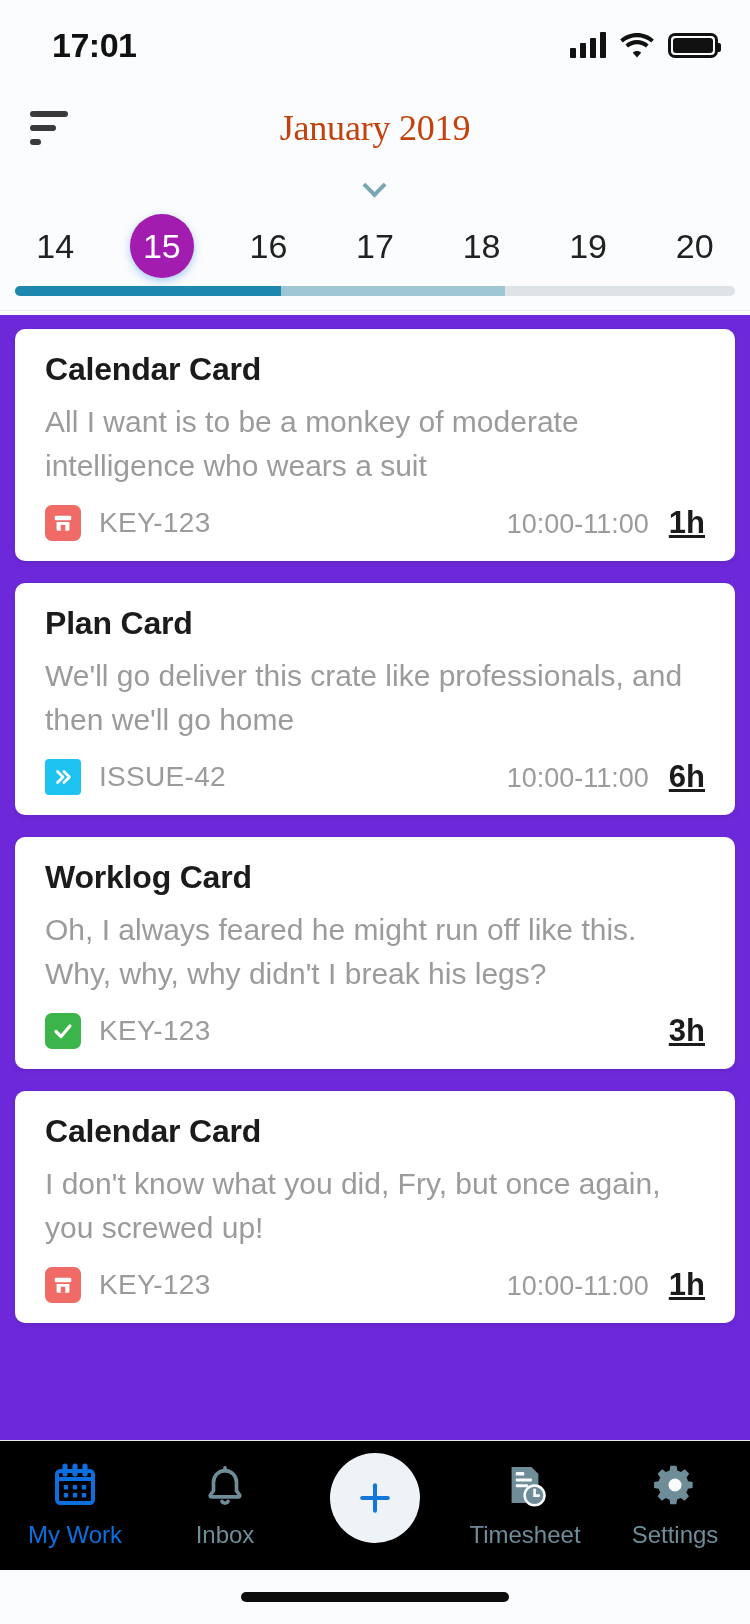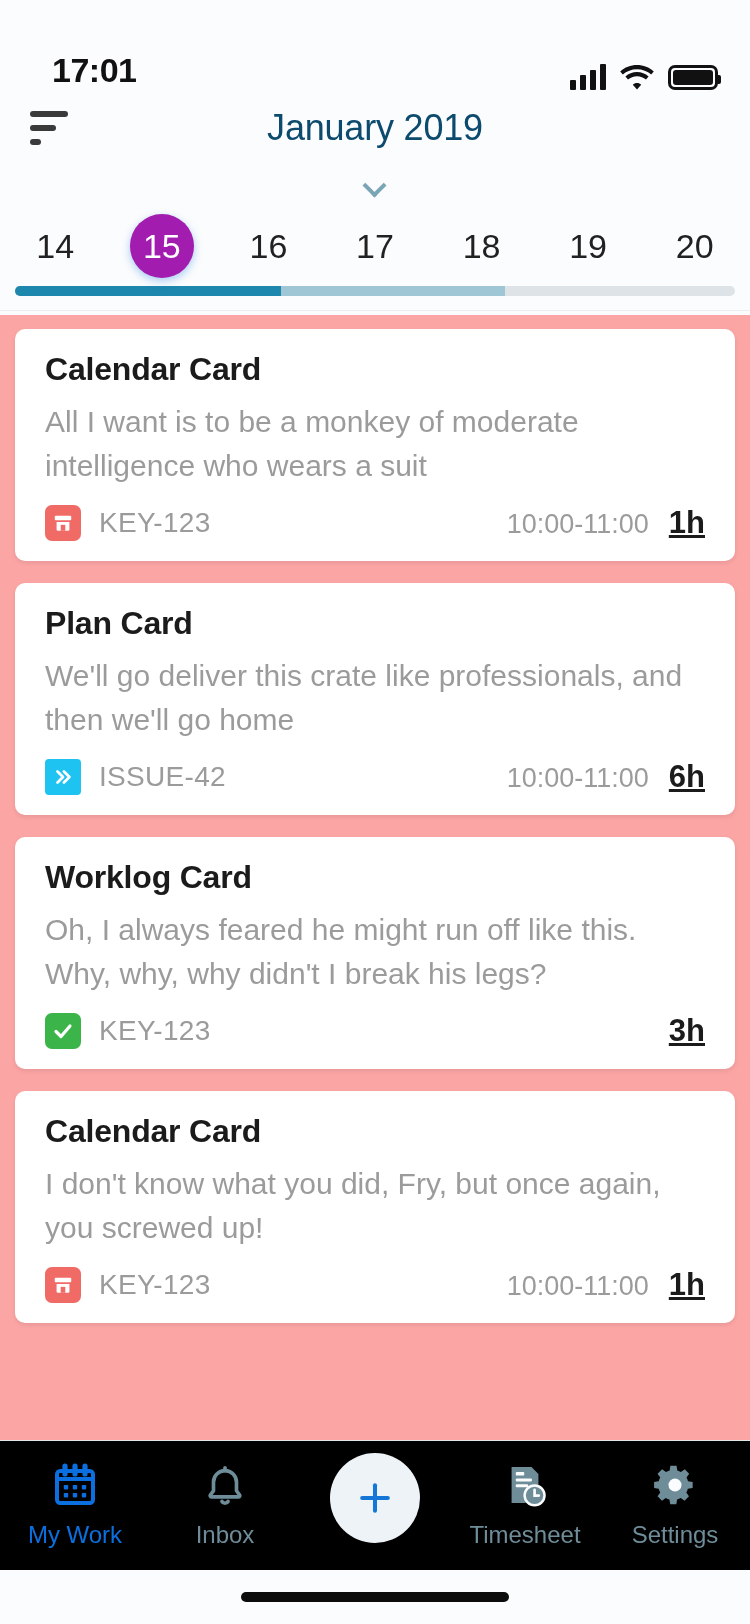--- a/index.html
+++ b/index.html
@@ -13,21 +13,21 @@
     position:relative;
     width:750px; height:1624px;
     display:flex; flex-direction:column;
     background:#eceff1;
   }
 
   
   .statusbar {
     height:90px;
     background:#fbfcfd;
-    display:flex; align-items:flex-end;
+    display:flex; align-items:center;
     justify-content:space-between;
     padding:0 32px 0 52px;
     flex:none;
   }
   .status-time {
     font-size:34px; font-weight:600;
     color:#111; letter-spacing:-0.5px;
   }
   .status-right { display:flex; align-items:center; gap:14px; }
   .signal { display:flex; align-items:flex-end; gap:4px; height:26px; }
@@ -62,22 +62,23 @@
     transform:translateY(-50%);
     display:flex; flex-direction:column; gap:8px;
     width:44px;
     cursor:pointer;
   }
   .filter-icon span { display:block; height:6px; background:#3a3a3a; border-radius:3px; }
   .filter-icon span:nth-child(1){width:38px;}
   .filter-icon span:nth-child(2){width:26px;}
   .filter-icon span:nth-child(3){width:11px;}
   .month-title {
-    font-size:36px; font-weight:400; color:#0c4a6e;
+    font-size:36px; font-weight:400; color:#c2410c;
     letter-spacing:-0.2px;
+    font-family:Liberation Serif, serif;
   }
   .chevron-row {
     height:34px; display:flex; align-items:center; justify-content:center;
     cursor:pointer;
   }
   .chev-down {
     width:22px; height:12px; position:relative;
   }
   .chev-down::before{
     content:''; position:absolute; left:2px; top:0;
@@ -132,21 +133,21 @@
   .header-shadow {
     height:1px; background:rgba(0,0,0,0.06);
     margin-top:14px;
   }
 
   
   .list {
     flex:1;
     padding:14px 15px 0;
     overflow:hidden;
-    background:#fca5a5;
+    background:#6d28d9;
   }
   .card {
     background:#fff;
     border-radius:10px;
     box-shadow:0 2px 5px rgba(0,0,0,0.09);
     padding:22px 30px 20px;
     margin-bottom:22px;
   }
   .card-title {
     font-size:32px; font-weight:700; color:#1b1b1b;

